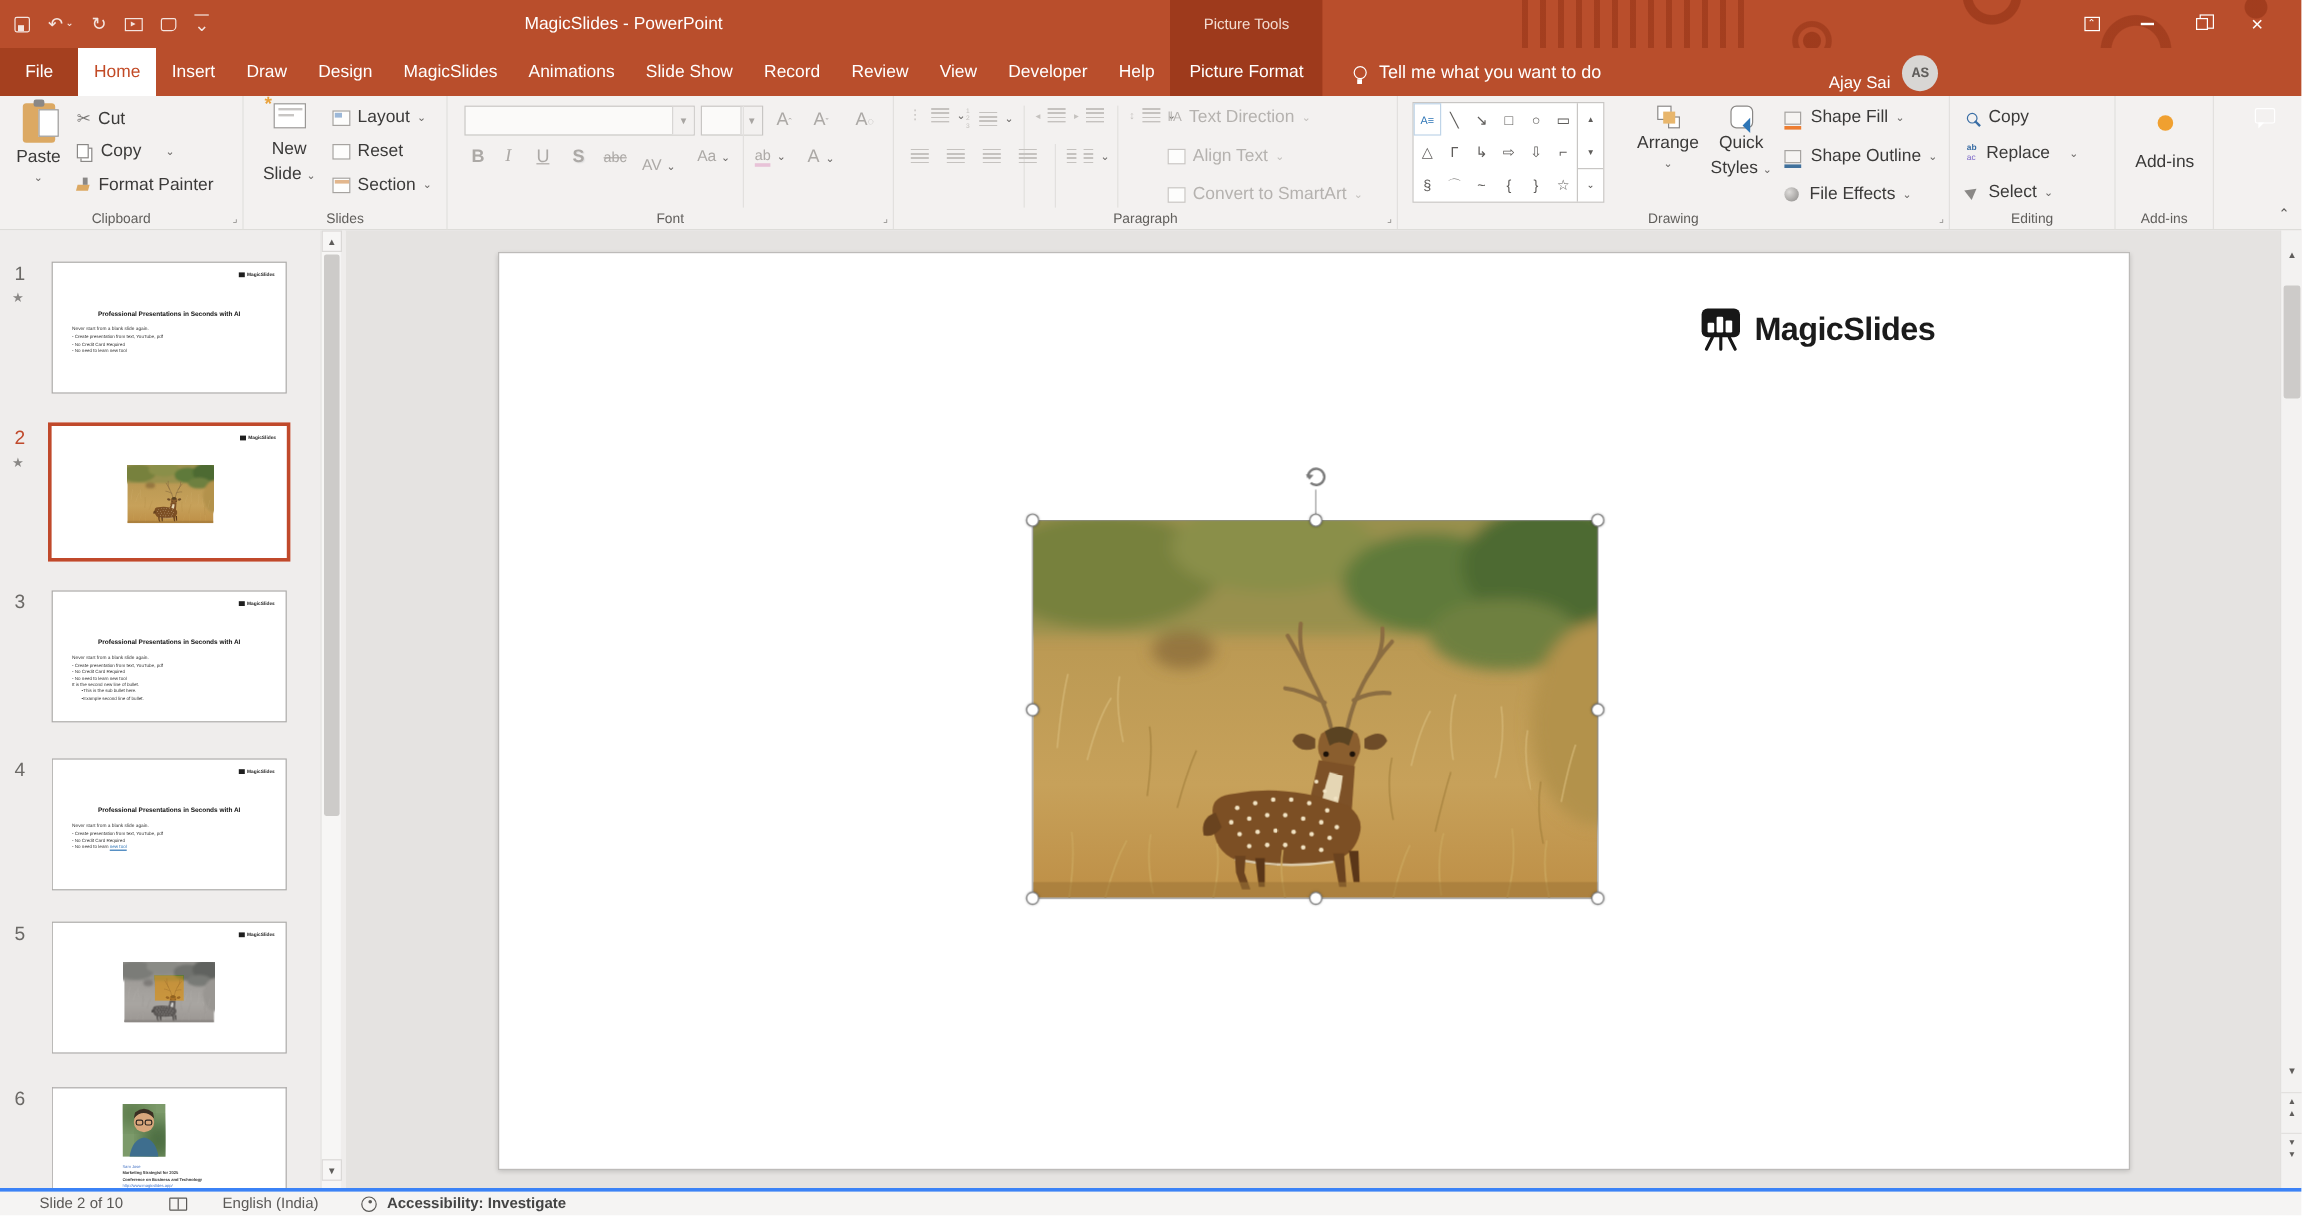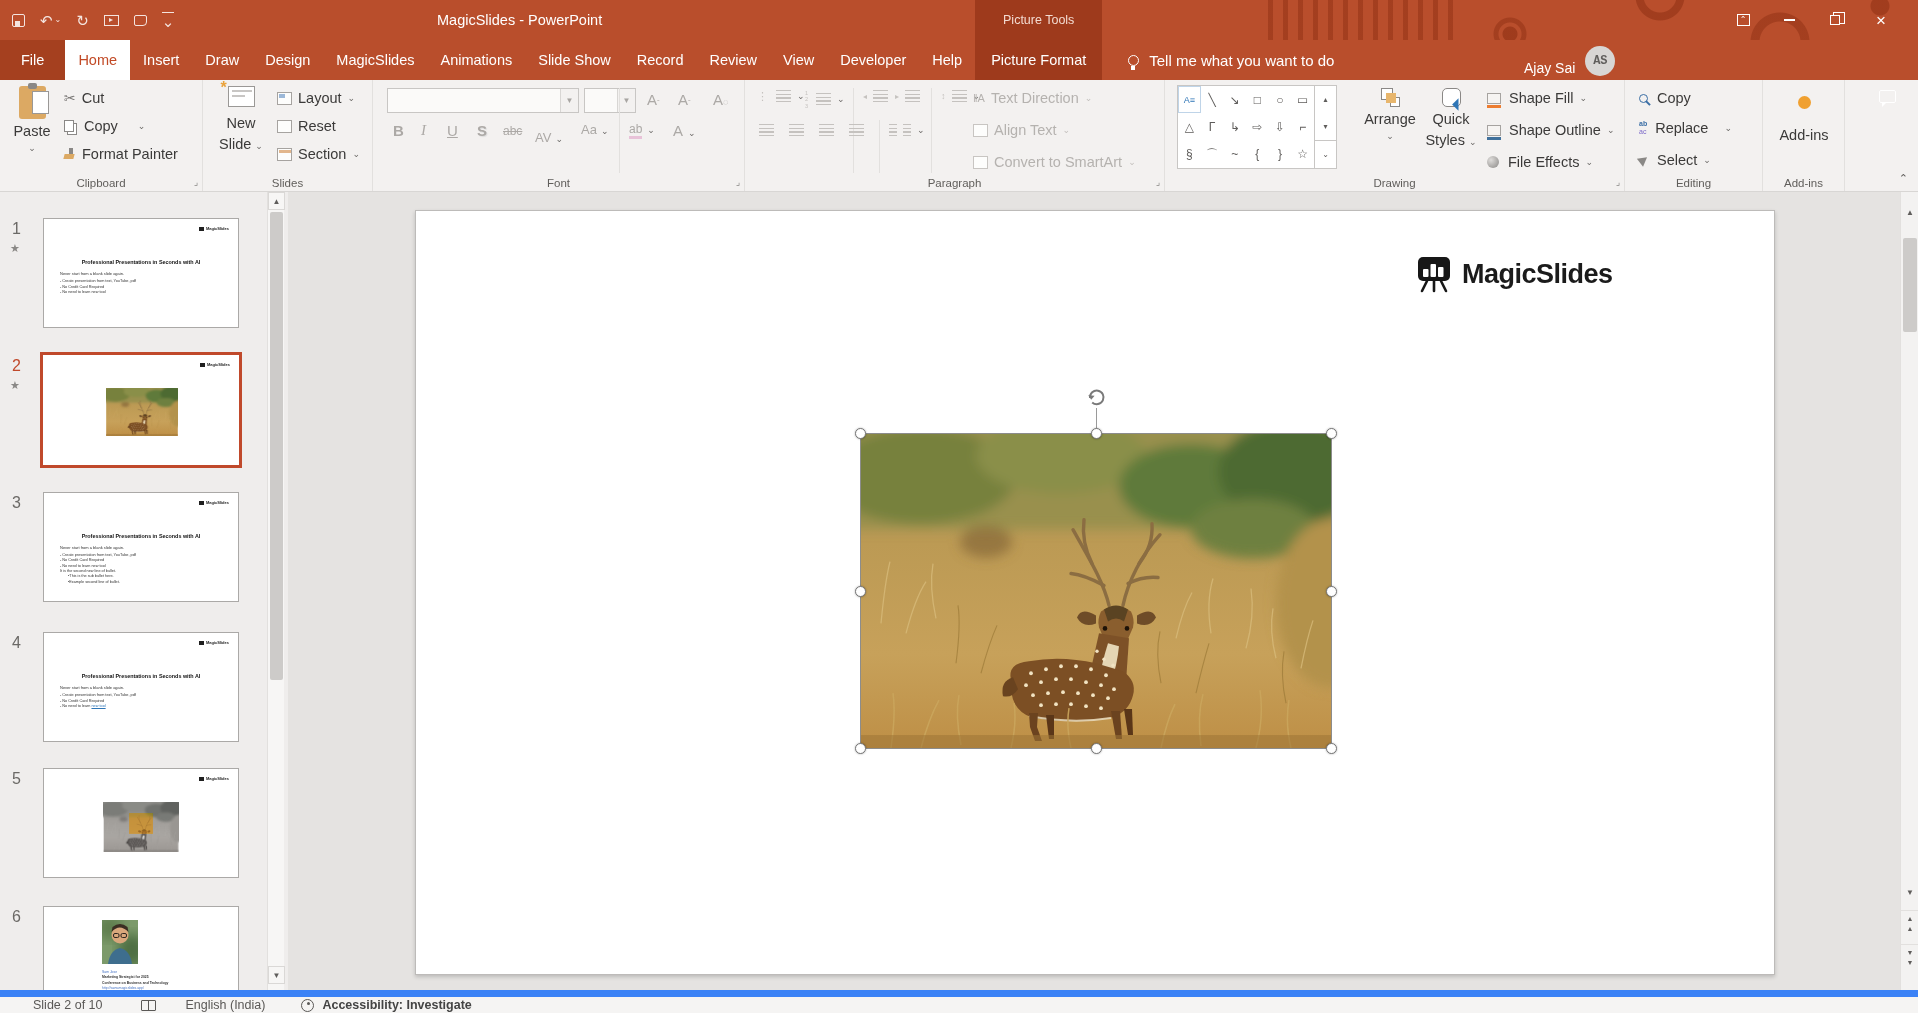--- a/index.html
+++ b/index.html
@@ -139,21 +139,21 @@
 .pic{position:absolute;left:445px;top:223px;width:470px;height:314px;outline:1px solid #8C8C8C;}
 .hdl{position:absolute;width:11px;height:11px;border-radius:50%;background:#fff;border:1.5px solid #767676;box-shadow:0 0 2px rgba(0,0,0,.35);z-index:5;}
 .rot-line{position:absolute;left:calc(50% - .5px);top:-26px;width:1px;height:26px;background:#9A9A9A;}
 .rot{position:absolute;left:calc(50% - 11px);top:-48px;width:22px;height:22px;}
 .c-scroll{position:absolute;right:0;top:0;width:18px;height:798px;background:#F3F2F1;border-left:1px solid #E2E0DE;}
 .c-arrow{position:absolute;left:0;width:18px;height:18px;color:#5F5D5B;font-size:8px;text-align:center;line-height:17px;}
 .c-thumb{position:absolute;left:2px;top:46px;width:14px;height:94px;background:#CDCBC9;border-radius:2px;}
 .c-nav{position:absolute;left:0;width:18px;height:24px;color:#5F5D5B;font-size:7px;text-align:center;line-height:10px;border-top:1px solid #E2E0DE;padding-top:3px;}
 
 
-.statusbar{position:absolute;left:0;top:990px;width:1918px;height:23px;background:#F5F4F3;border-top:7px solid #3b82f6;display:flex;align-items:center;font-size:12.5px;color:#5A5856;}
+.statusbar{position:absolute;left:0;top:990px;width:1918px;height:23px;background:#F5F4F3;border-top:3px solid #3b82f6;display:flex;align-items:center;font-size:12.5px;color:#5A5856;}
 .sb-left{display:flex;align-items:center;margin-left:33px;gap:0;}
 .book{width:15px;height:11px;border:1.3px solid #5A5856;border-radius:1px;position:relative;}
 .book::after{content:"";position:absolute;left:6px;top:0;width:1.3px;height:9px;background:#5A5856;}
 .a11y{width:13px;height:13px;border:1.3px solid #5A5856;border-radius:50%;position:relative;}
 .a11y::after{content:"";position:absolute;left:4.2px;top:2.5px;width:3px;height:3px;border-radius:50%;background:#5A5856;}
 .sb-right{margin-left:auto;display:flex;align-items:center;margin-right:10px;}
 .ico-notes{width:13px;height:10px;position:relative;border-bottom:1.6px solid #5A5856;margin-right:5px;}
 .ico-notes::after{content:"";position:absolute;left:2px;bottom:1px;border-bottom:7px solid #5A5856;border-left:4.5px solid transparent;border-right:4.5px solid transparent;}
 .ico-comm{width:14px;height:10px;background:#5A5856;border-radius:2px;position:relative;margin-right:5px;}
 .ico-comm::after{content:"";position:absolute;left:2px;bottom:-4px;border-top:4px solid #5A5856;border-right:4px solid transparent;}

